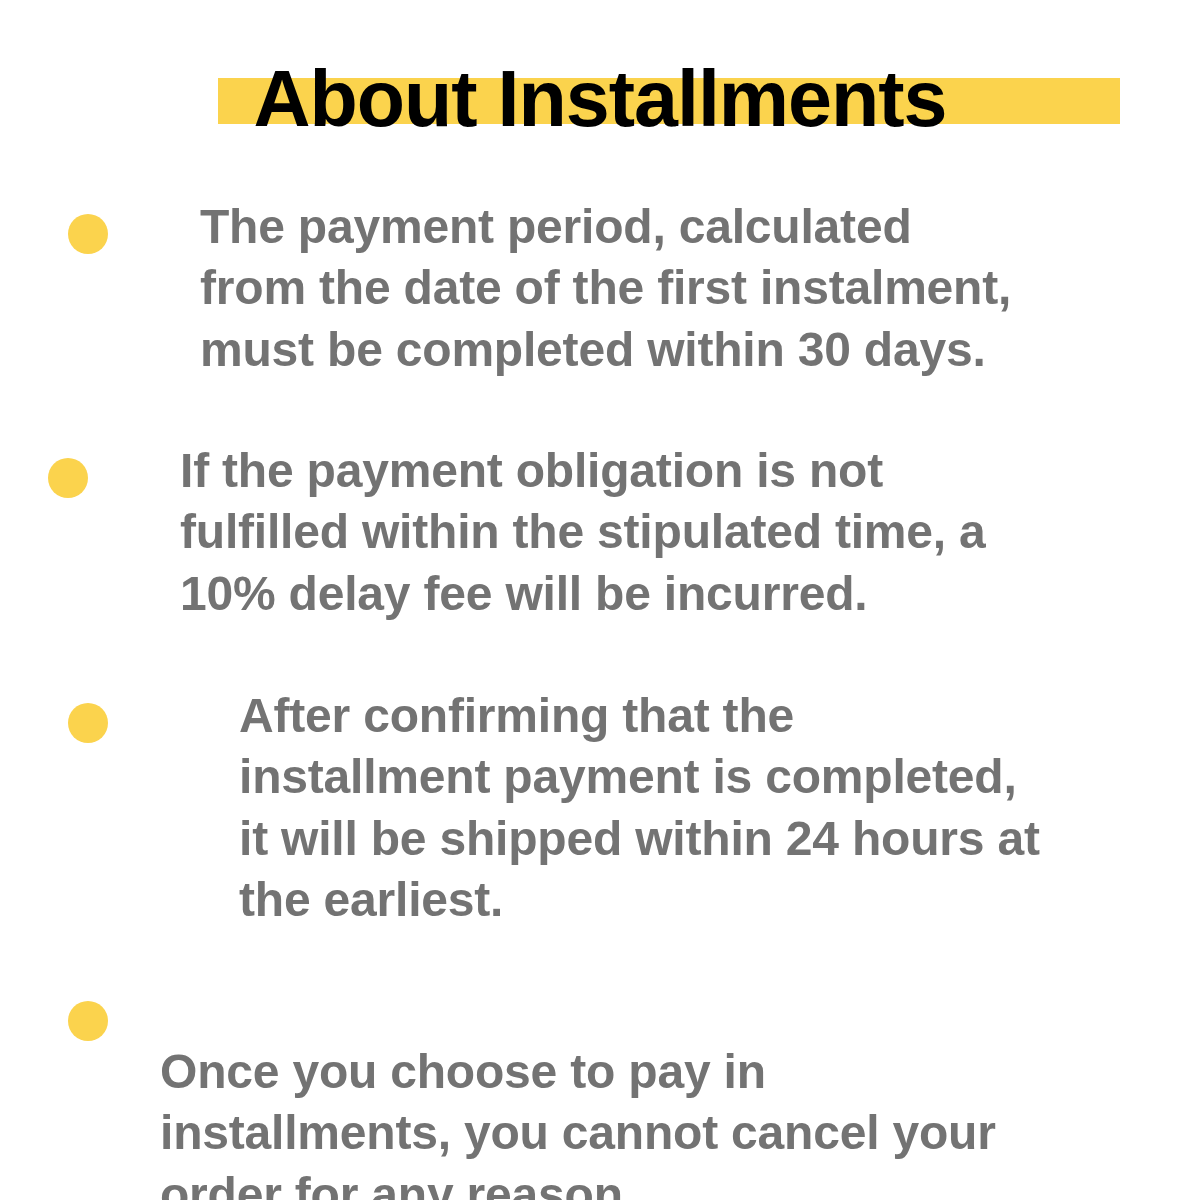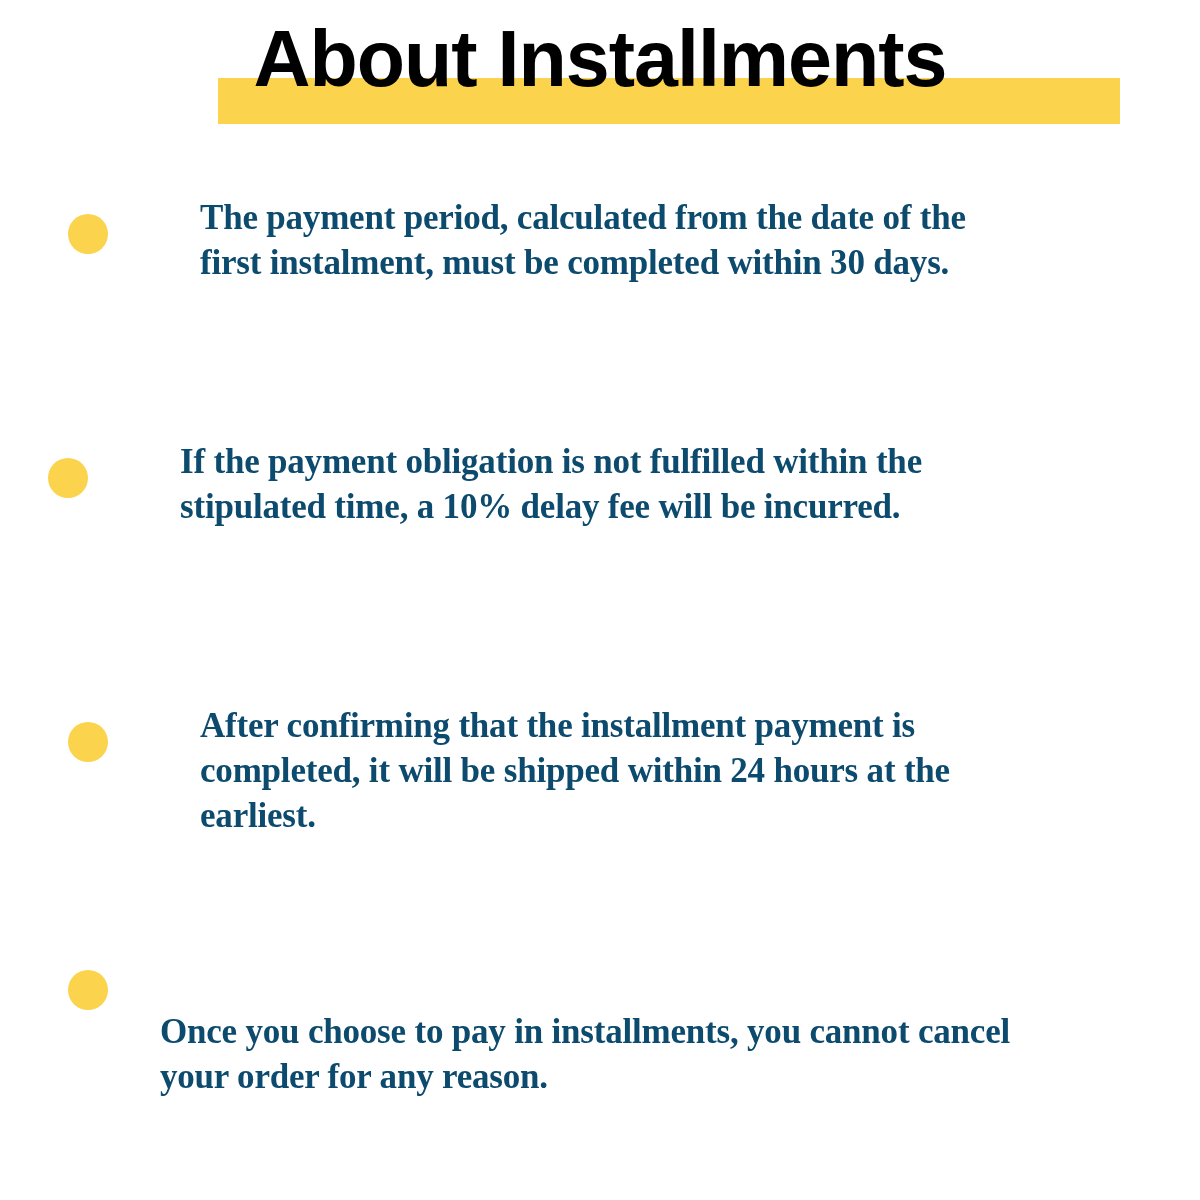--- a/index.html
+++ b/index.html
@@ -18,21 +18,21 @@
     position: relative;
     width: 1200px;
     height: 1200px;
     box-sizing: border-box;
   }
 
   
   .title-block {
     position: relative;
     margin: 0 auto;
-    padding-top: 20px;
+    padding-top: 60px;
     width: 1060px;
     text-align: center;
   }
   .title-highlight {
     position: absolute;
     left: 148px;
     right: 10px;
     top: 78px;
     height: 46px;
     background: #fbd34d;
@@ -70,32 +70,31 @@
     width: 40px;
     height: 40px;
     border-radius: 50%;
     background: #fbd34d;
     margin-top: 18px;
   }
   .item-text {
     flex: 1 1 auto;
     margin-left: 92px;
     margin-right: 170px;
-    font-size: 35px;
+    font-size: 48px;
     line-height: 1.28;
     font-weight: bold;
-    color: #0c4a6e;
+    color: #737373;
     letter-spacing: -0.2px;
-    font-family: Liberation Serif, serif;
   }
 
   
   .item-1 { margin-top: 0px; }
   .item-2 { margin-top: 48px; padding-left: 48px; }
-  .item-3 { margin-top: 68px; }
+  .item-3 { margin-top: 49px; gap: 39px; }
   .item-4 { margin-top: 52px; flex-direction: column; }
 
   .item-2 .item-text { margin-right: 150px; }
   .item-3 .item-text { margin-right: 150px; }
   .item-4 .item-text { margin-right: 190px; }
 </style>
 </head>
 <body>
 
 <div class="page">

